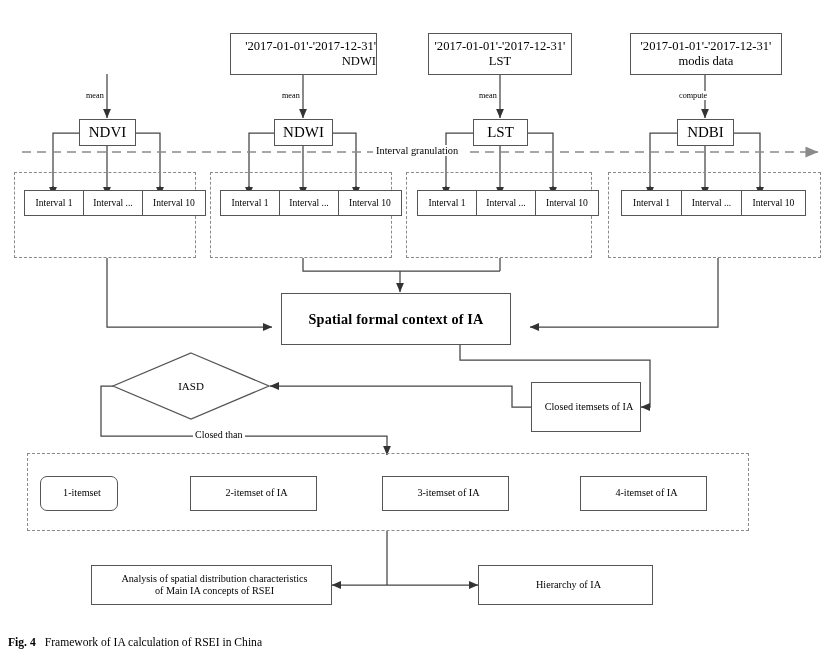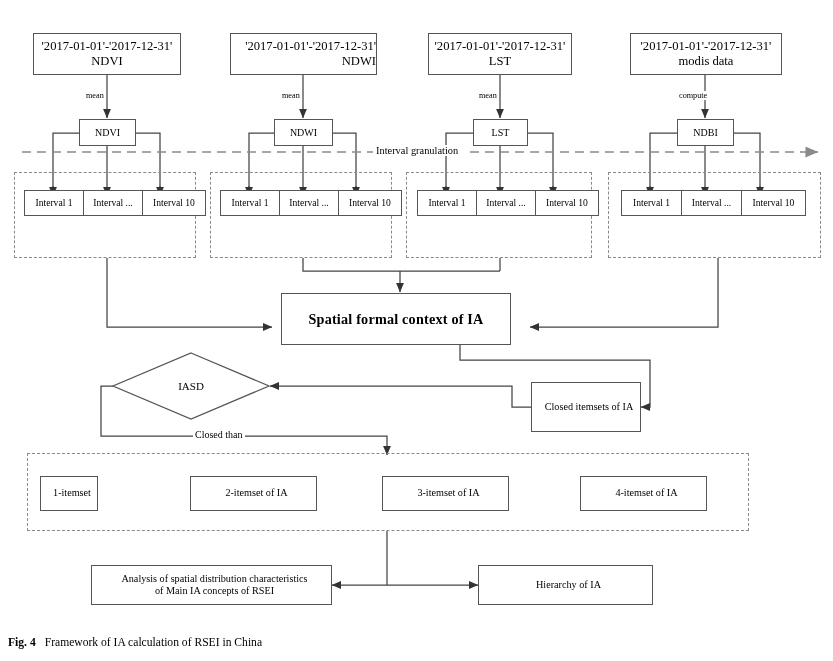--- a/index.html
+++ b/index.html
@@ -6,21 +6,21 @@
   body{width:833px;height:661px;overflow:hidden;
        font-family:"Liberation Serif","DejaVu Serif",serif;color:#000;}
   #stage{position:relative;width:833px;height:661px;}
 
   svg#wires{position:absolute;left:0;top:0;width:833px;height:661px;pointer-events:none;}
 
   .box{position:absolute;box-sizing:border-box;background:#fff;border:1.3px solid #555;
        display:flex;align-items:center;justify-content:center;text-align:center;
        line-height:1.18;}
   .src{font-size:12.6px;}
-  .idx{font-size:10px;}
+  .idx{font-size:15px;}
   .cell{font-size:9.6px;border:1.2px solid #555;}
   .dashgrp{position:absolute;box-sizing:border-box;border:1.7px dashed #8a8a8a;background:transparent;}
   .spatial{font-weight:bold;font-size:14.2px;letter-spacing:.2px;}
   .small{font-size:10.2px;padding-left:6px;}
   .edgelbl{position:absolute;font-size:8.2px;background:#fff;padding:0 2px;white-space:nowrap;}
   .granlbl{position:absolute;font-size:10.4px;background:#fff;padding:0 3px;white-space:nowrap;}
   .gtlbl{position:absolute;font-size:10px;background:#fff;padding:0 2px;white-space:nowrap;}
   .diamondwrap{position:absolute;display:flex;align-items:center;justify-content:center;}
   .diamondwrap svg{position:absolute;left:0;top:0;}
   .diamondwrap span{position:relative;font-size:11px;}
@@ -91,23 +91,20 @@
       <path d="M387,585 L332,585" marker-end="url(#ah)"></path>
       <path d="M387,585 L478,585" marker-end="url(#ah)"></path>
     </g>
 
     <g stroke="#8a8a8a" stroke-width="1.7" fill="none" stroke-dasharray="9,6">
       <line x1="22" y1="152" x2="373" y2="152"></line>
       <line x1="470" y1="152" x2="818" y2="152" marker-end="url(#ahd)"></line>
     </g>
   </svg>
 
-  <div class="box src" style="left:33px;top:33px;width:148px;height:42px;">
-    <span>'2017-01-01'-'2017-12-31' NDVI</span>
-  </div>
   <div class="box src" style="left:230px;top:33px;width:147px;height:42px;text-align:right;">
     <span>'2017-01-01'-'2017-12-31' NDWI</span>
   </div>
   <div class="box src" style="left:428px;top:33px;width:144px;height:42px;">
     <span>'2017-01-01'-'2017-12-31' LST</span>
   </div>
   <div class="box src" style="left:630px;top:33px;width:152px;height:42px;">
     <span>'2017-01-01'-'2017-12-31' modis data</span>
   </div>
 
@@ -185,21 +182,21 @@
     </svg>
     <span>IASD</span>
   </div>
   <div class="gtlbl" style="left:193px;top:429px;">Closed than</div>
 
   <div class="box small" style="left:531px;top:382px;width:110px;height:50px;">
     <span>Closed itemsets of IA</span>
   </div>
 
   <div class="dashgrp" style="left:27px;top:453px;width:722px;height:78px;"></div>
-  <div class="box small" style="left:40px;top:476px;width:58px;height:35px;">
+  <div class="box small" style="left:40px;top:476px;width:78px;height:35px;border-radius:7px;">
     <span>1-itemset</span>
     </div>
   <div class="box small" style="left:190px;top:476px;width:127px;height:35px;">
     <span>2-itemset of IA</span>
     </div>
   <div class="box small" style="left:382px;top:476px;width:127px;height:35px;">
     <span>3-itemset of IA</span>
     </div>
   <div class="box small" style="left:580px;top:476px;width:127px;height:35px;">
     <span>4-itemset of IA</span>

